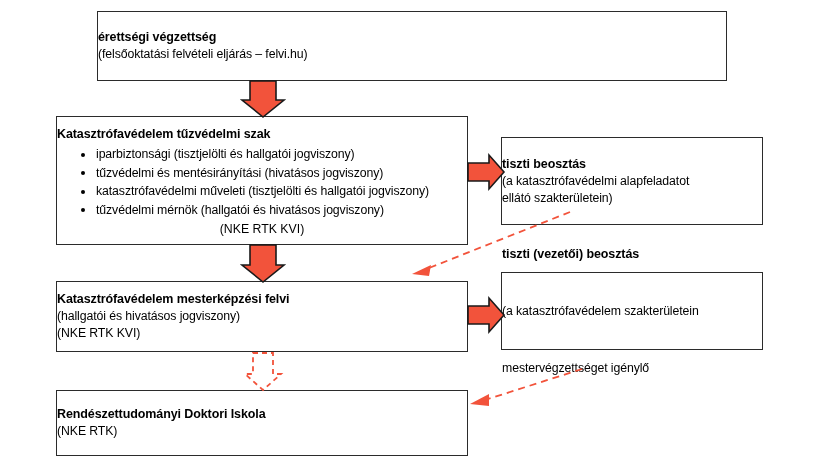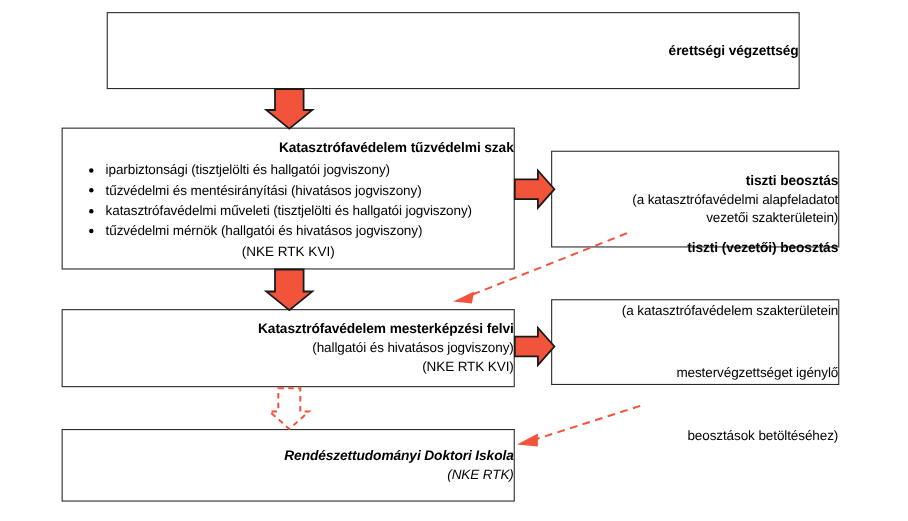--- a/index.html
+++ b/index.html
@@ -13,42 +13,42 @@
   }
   #diagram{position:absolute;left:0;top:0;width:825px;height:474px;}
 
   .box{
     position:absolute;
     box-sizing:border-box;
     background:#ffffff;
     border:1.6px solid #2b2b2b;
     display:flex;
     flex-direction:column;
-    align-items:flex-end;
+    align-items:flex-start;
     justify-content:center;
     text-align:center;
     z-index:3;
   }
   .title{
     font-weight:bold;
     font-size:12.5px;
     line-height:17px;
     letter-spacing:-0.1px;
   }
   .sub{
     font-size:12.3px;
     line-height:17px;
     letter-spacing:-0.1px;
   }
 
   
   #box-erettsegi{left:97px;top:11px;width:630px;height:70px;}
   #box-alap{left:56px;top:116px;width:412px;height:129px;justify-content:flex-start;padding-top:9px;}
   #box-mester{left:56px;top:281px;width:412px;height:71px;}
-  #box-doktori{left:56px;top:390px;width:412px;height:66px;font-style:italic;}
+  #box-doktori{left:56px;top:390px;width:412px;height:66px;}
   #box-tiszti{left:501px;top:137px;width:262px;height:88px;}
   #box-tiszti-vez{left:501px;top:272px;width:262px;height:78px;gap:40px;}
 
   
   .bullets{
     list-style:none;
     margin:2px 12px 0 0;
     padding:0;
     text-align:left;
     align-self:flex-start;
@@ -81,20 +81,21 @@
   
   #arrows{position:absolute;left:0;top:0;width:825px;height:474px;z-index:5;pointer-events:none;}
 </style>
 </head>
 <body>
 
 <div id="diagram">
 
   <div class="box" id="box-erettsegi">
     <div class="title">érettségi végzettség</div>
+    <div class="sub">(felsőoktatási felvételi eljárás – felvi.hu)</div>
   </div>
 
   <div class="box" id="box-alap">
     <div class="title">Katasztrófavédelem tűzvédelmi szak</div>
     <ul class="bullets">
       <li>iparbiztonsági (tisztjelölti és hallgatói jogviszony)</li>
       <li>tűzvédelmi és mentésirányítási (hivatásos jogviszony)</li>
       <li>katasztrófavédelmi műveleti (tisztjelölti és hallgatói jogviszony)</li>
       <li>tűzvédelmi mérnök (hallgatói és hivatásos jogviszony)</li>
     </ul>
@@ -108,28 +109,27 @@
   </div>
 
   <div class="box" id="box-doktori">
     <div class="title">Rendészettudományi Doktori Iskola</div>
     <div class="sub">(NKE RTK)</div>
   </div>
 
   <div class="box" id="box-tiszti">
     <div class="title">tiszti beosztás</div>
     <div class="sub">(a katasztrófavédelmi alapfeladatot</div>
-    <div class="sub">vezetői szakterületein)</div>
+    <div class="sub">ellátó szakterületein)</div>
   </div>
 
   <div class="box" id="box-tiszti-vez">
     <div class="title">tiszti (vezetői) beosztás</div>
     <div class="sub">(a katasztrófavédelem szakterületein</div>
     <div class="sub">mestervégzettséget igénylő</div>
-    <div class="sub">beosztások betöltéséhez)</div>
   </div>
 
   <svg id="arrows" viewBox="0 0 825 474" xmlns="http://www.w3.org/2000/svg">
 
     <polygon points="250,81 276,81 276,100 284,100 263,117 242,100 250,100" fill="#F2533B" stroke="#1a1a1a" stroke-width="1.6" stroke-linejoin="miter"></polygon>
 
     <polygon points="468,163 489,163 489,155 504,172 489,189 489,181 468,181" fill="#F2533B" stroke="#1a1a1a" stroke-width="1.6" stroke-linejoin="miter"></polygon>
 
     <polygon points="250,245 276,245 276,265 284,265 263,282 242,265 250,265" fill="#F2533B" stroke="#1a1a1a" stroke-width="1.6" stroke-linejoin="miter"></polygon>
 

